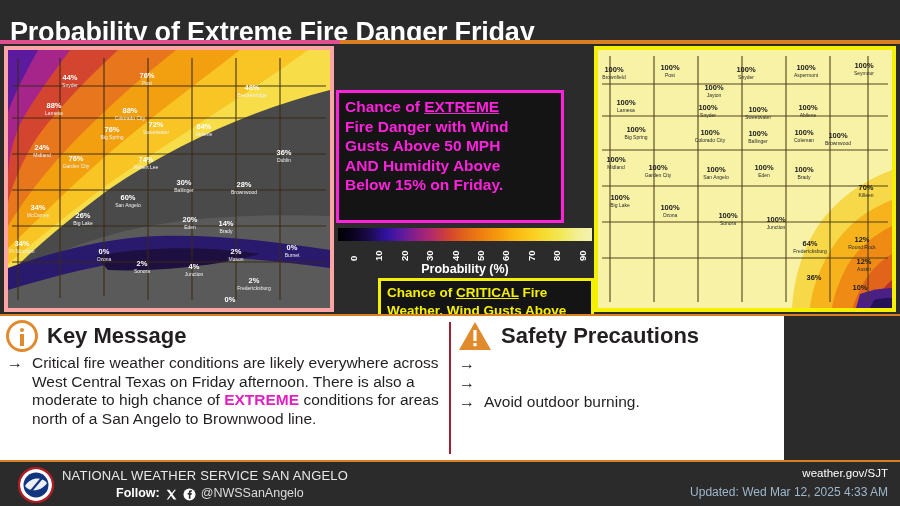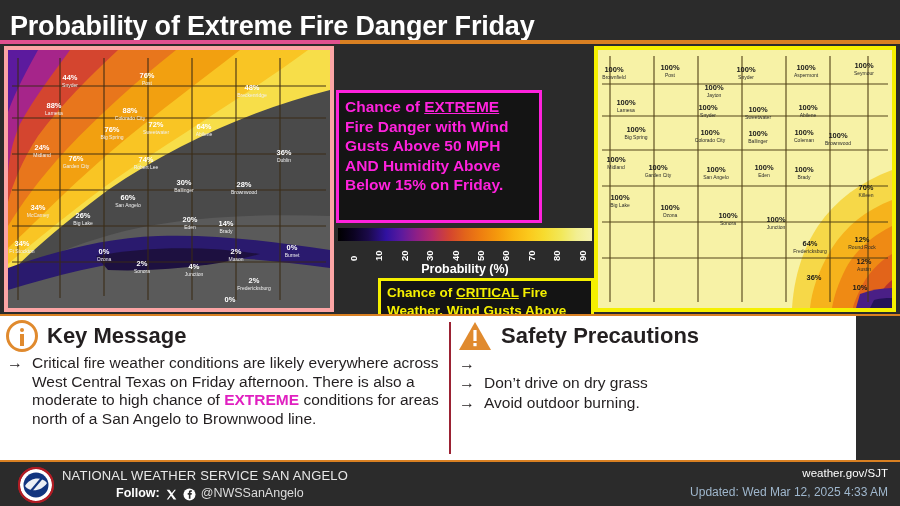--- a/index.html
+++ b/index.html
@@ -1,40 +1,40 @@
 <!DOCTYPE html>
 <html><head>
 <meta charset="utf-8">
 <style>
   html,body{margin:0;padding:0;background:#222;}
   body{width:900px;height:506px;font-family:"Liberation Sans",sans-serif;overflow:hidden;}
   .graphic{position:relative;width:900px;height:506px;background:#2b2b2b;}
 
   
-  .header{position:absolute;left:0;top:6px;width:900px;height:36px;background:#2b2b2b;}
+  .header{position:absolute;left:0;top:12px;width:900px;height:36px;background:#2b2b2b;}
   .header-title{position:absolute;left:10px;top:2px;font-size:27px;font-weight:bold;
     color:#ffffff;letter-spacing:-0.2px;white-space:nowrap;line-height:36px;}
   .header-rule{position:absolute;left:0;top:40px;width:900px;height:4px;display:flex;}
   .header-rule .seg-a{width:340px;height:100%;background:#e0508f;}
   .header-rule .seg-b{flex:1;height:100%;background:#d98022;}
 
   
   .maps{position:absolute;left:0;top:44px;width:900px;height:270px;background:#2b2b2b;}
 
   .map-left{position:absolute;left:4px;top:2px;width:330px;height:266px;
     border:4px solid #fca5a5;box-sizing:border-box;overflow:hidden;background:#4a4a4a;}
   .map-right{position:absolute;left:594px;top:2px;width:302px;height:266px;
     border:4px solid #f5f000;box-sizing:border-box;overflow:hidden;background:#faf6a0;}
 
   .map-svg{display:block;width:100%;height:100%;}
 
   
   .center-col{position:absolute;left:336px;top:44px;width:258px;height:270px;}
 
-  .box-magenta{position:absolute;left:0px;top:2px;width:206px;height:133px;
+  .box-magenta{position:absolute;left:0px;top:2px;width:228px;height:133px;
     background:#141414;border:3px solid #ff22dd;box-sizing:border-box;padding:4px 6px;}
   .box-magenta .txt{color:#ff22dd;font-weight:bold;font-size:15.5px;line-height:19.5px;}
   .box-magenta .u{text-decoration:underline;}
 
   .colorbar-wrap{position:absolute;left:2px;top:140px;width:256px;height:48px;}
   .colorbar{position:absolute;left:0;top:0;width:254px;height:13px;
     background:linear-gradient(to right,
       #000000 0%, #0b0320 6%, #1b0a4a 12%, #3011a0 19%,
       #5c1a9e 25%, #8e1f86 31%, #b32a6a 37%,
       #d4452f 44%, #e2641a 50%, #ee7d10 56%,
@@ -45,21 +45,21 @@
     transform:rotate(-90deg);transform-origin:left top;white-space:nowrap;}
   .cb-label{position:absolute;left:0;top:34px;width:254px;text-align:center;
     font-size:12.5px;font-weight:bold;color:#ffffff;}
 
   .box-yellow{position:absolute;left:42px;top:190px;width:216px;height:75px;
     background:#141414;border:3px solid #f5f000;box-sizing:border-box;padding:3px 6px;}
   .box-yellow .txt{color:#f5f000;font-weight:bold;font-size:13.5px;line-height:17.5px;}
   .box-yellow .u{text-decoration:underline;}
 
   
-  .panel{position:absolute;left:0;top:314px;width:856px;height:148px;background:#ffffff;}
+  .panel{position:absolute;left:0;top:314px;width:784px;height:148px;background:#ffffff;}
   .panel-rule-top{position:absolute;left:0;top:0;width:900px;height:2px;background:#d98022;}
   .panel-rule-bot{position:absolute;left:0;top:146px;width:900px;height:2px;background:#d98022;}
   .divider{position:absolute;left:449px;top:8px;width:2px;height:132px;background:#9b2233;}
 
   .sec{position:absolute;top:4px;}
   .sec-key{left:6px;width:440px;}
   .sec-safe{left:458px;width:440px;}
 
   .sec-head{display:flex;align-items:center;gap:9px;height:36px;}
   .sec-title{font-size:22px;font-weight:bold;color:#231f20;}
@@ -341,21 +341,20 @@
             </svg>
         </div>
         <div class="sec-title">Safety Precautions</div>
       </div>
       <div class="bullets" id="safety-list">
           <div class="brow">
             <div class="arrow">→</div>
           </div>
           <div class="brow">
             <div class="arrow">→</div>
-            <div class="btxt">Don’t drive on dry grass</div>
           </div>
           <div class="brow">
             <div class="arrow">→</div>
             <div class="btxt">Avoid outdoor burning.</div>
           </div>
         </div>
     </div>
 
     <div class="panel-rule-bot"></div>
   </div>

